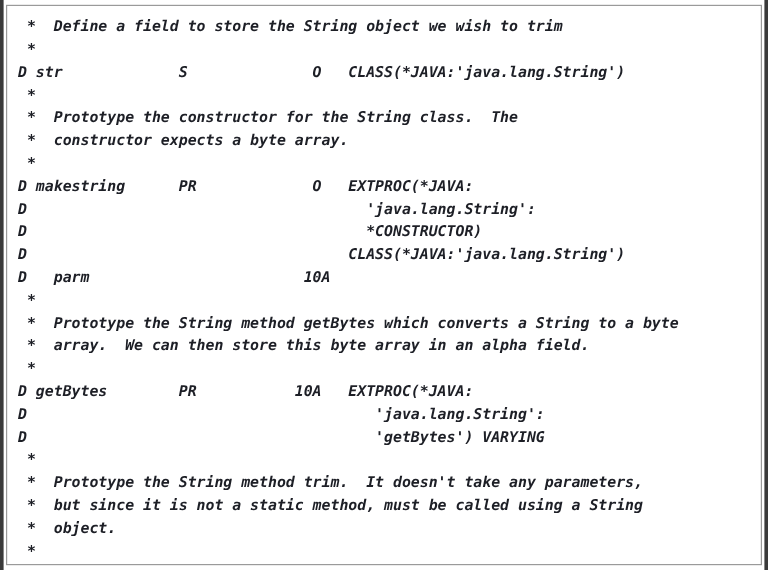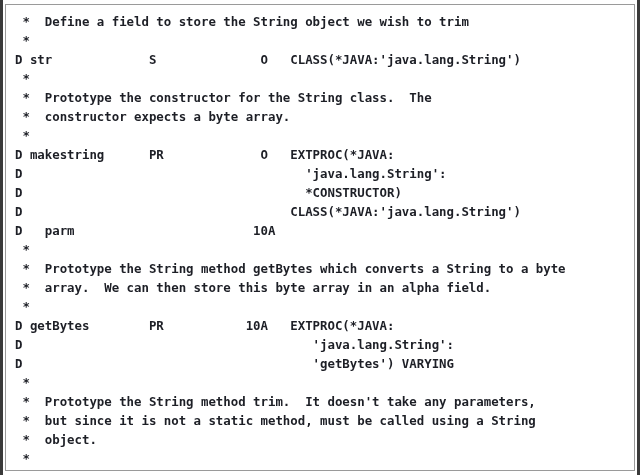--- a/index.html
+++ b/index.html
@@ -66,17 +66,17 @@
   }
 </style>
 </head>
 <body style="background: rgb(255, 255, 255);">
 
 <div id="code-figure">
 
   <div class="edge-rule left" style="background: rgb(58, 58, 58);"></div>
   <div class="edge-rule right" style="background: rgb(58, 58, 58);"></div>
 
-  <div id="code-panel" style="background: rgb(255, 255, 255); border-color: rgb(154, 154, 154);">
+  <div id="code-panel" style="background: rgb(255, 255, 255); border-color: rgb(154, 154, 154); font-style: italic;">
     <pre id="code-listing" style="color: rgb(29, 31, 38);"><div class="code-line"> *  Define a field to store the String object we wish to trim</div><div class="code-line"> *</div><div class="code-line">D str             S              O   CLASS(*JAVA:'java.lang.String')</div><div class="code-line"> *</div><div class="code-line"> *  Prototype the constructor for the String class.  The</div><div class="code-line"> *  constructor expects a byte array.</div><div class="code-line"> *</div><div class="code-line">D makestring      PR             O   EXTPROC(*JAVA:</div><div class="code-line">D                                      'java.lang.String':</div><div class="code-line">D                                      *CONSTRUCTOR)</div><div class="code-line">D                                    CLASS(*JAVA:'java.lang.String')</div><div class="code-line">D   parm                        10A</div><div class="code-line"> *</div><div class="code-line"> *  Prototype the String method getBytes which converts a String to a byte</div><div class="code-line"> *  array.  We can then store this byte array in an alpha field.</div><div class="code-line"> *</div><div class="code-line">D getBytes        PR           10A   EXTPROC(*JAVA:</div><div class="code-line">D                                       'java.lang.String':</div><div class="code-line">D                                       'getBytes') VARYING</div><div class="code-line"> *</div><div class="code-line"> *  Prototype the String method trim.  It doesn't take any parameters,</div><div class="code-line"> *  but since it is not a static method, must be called using a String</div><div class="code-line"> *  object.</div><div class="code-line"> *</div><div class="code-line">D trimstring      PR             O   EXTPROC(*JAVA:</div></pre>
   </div>
 
 </div>
 
 </body></html>

